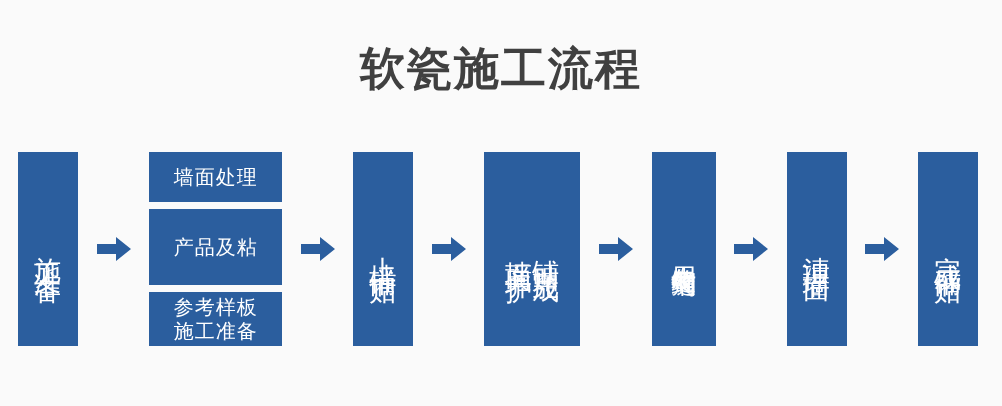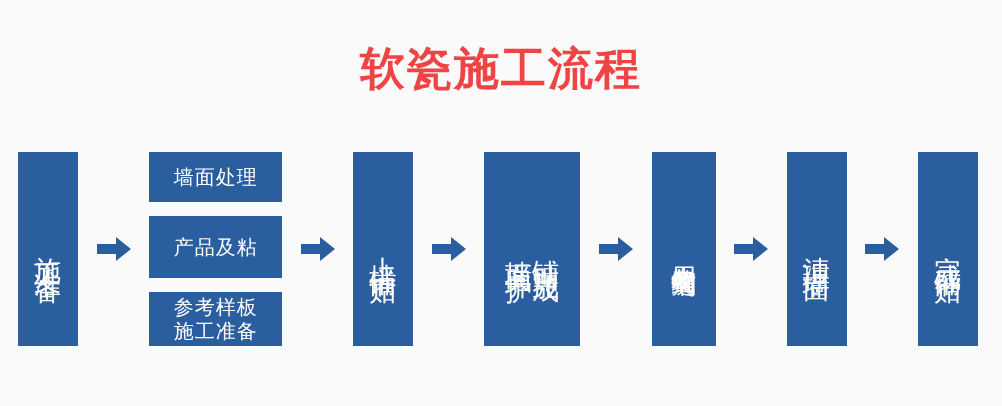--- a/index.html
+++ b/index.html
@@ -25,21 +25,21 @@
   
   #chart-title {
     position: absolute;
     top: 46px;
     left: 0;
     width: 1002px;
     text-align: center;
     font-size: 45px;
     font-weight: 800;
     letter-spacing: 2px;
-    color: #ef4444;
+    color: #404040;
     line-height: 1;
     white-space: nowrap;
   }
 
   
   #flow-row {
     position: absolute;
     top: 152px;
     left: 18px;
     width: 960px;
@@ -102,21 +102,21 @@
     display: flex;
     align-items: center;
     justify-content: center;
     text-align: left;
     font-size: 20px;
     line-height: 1.22;
     letter-spacing: 1px;
     padding: 0 6px;
   }
   .hbox.h1 { height: 50px; }
-  .hbox.h2 { height: 62px; }
+  .hbox.h2 { height: 76px; }
   .hbox.h3 { height: 54px; }
 
   
   .arrow {
     width: 41px;
     height: 194px;
     display: flex;
     align-items: center;
     justify-content: center;
     flex: 0 0 auto;

